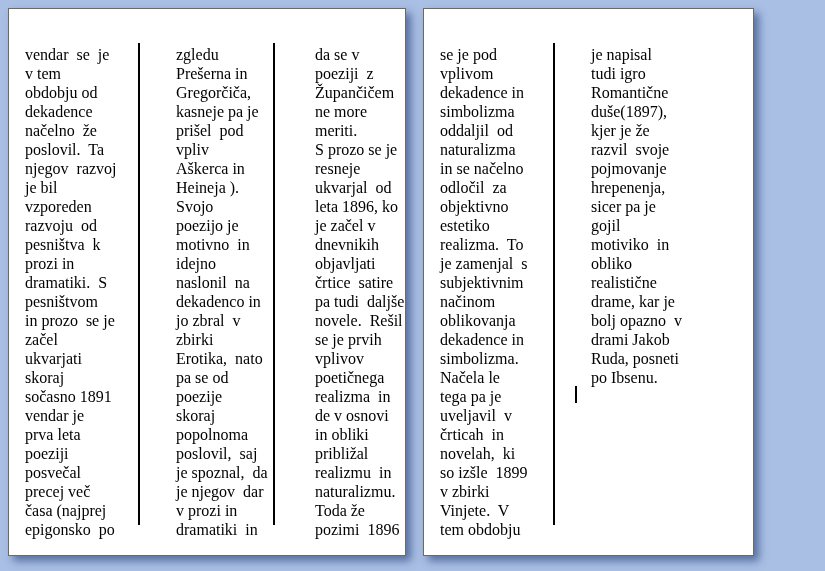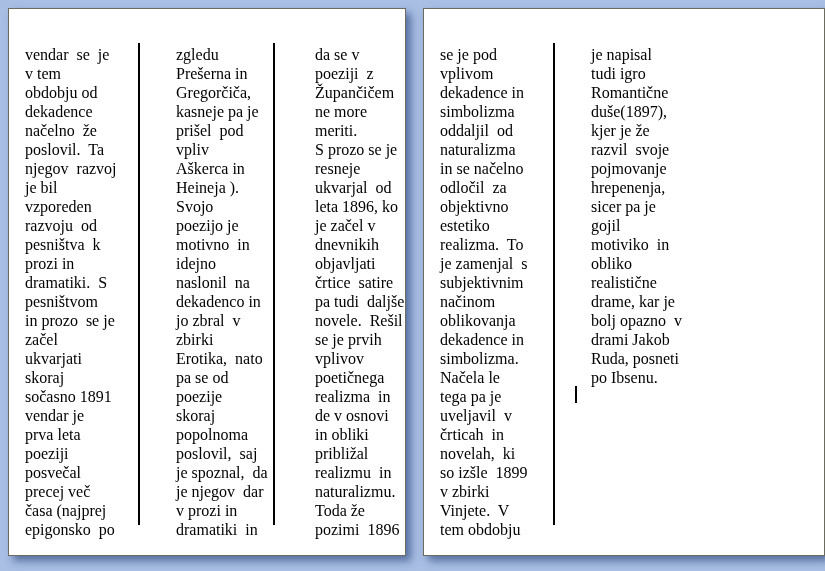--- a/index.html
+++ b/index.html
@@ -17,21 +17,21 @@
   .page {
     position: absolute;
     top: 8px;
     background: #ffffff;
     border: 1px solid var(--page-border, #6b6b60);
     box-shadow: 5px 5px 8px rgba(73, 98, 148, 0.85);
     height: 548px;
     box-sizing: border-box;
   }
   .page-1 { left: 8px;   width: 398px; }
-  .page-2 { left: 423px; width: 402px; }
+  .page-2 { left: 423px; width: 331px; }
   .col {
     position: absolute;
     top: 36px;
     width: 118px;
     color: var(--text, #000000);
     font-size: 16px;
     line-height: 19px;
     white-space: pre;
     text-align: left;
   }

